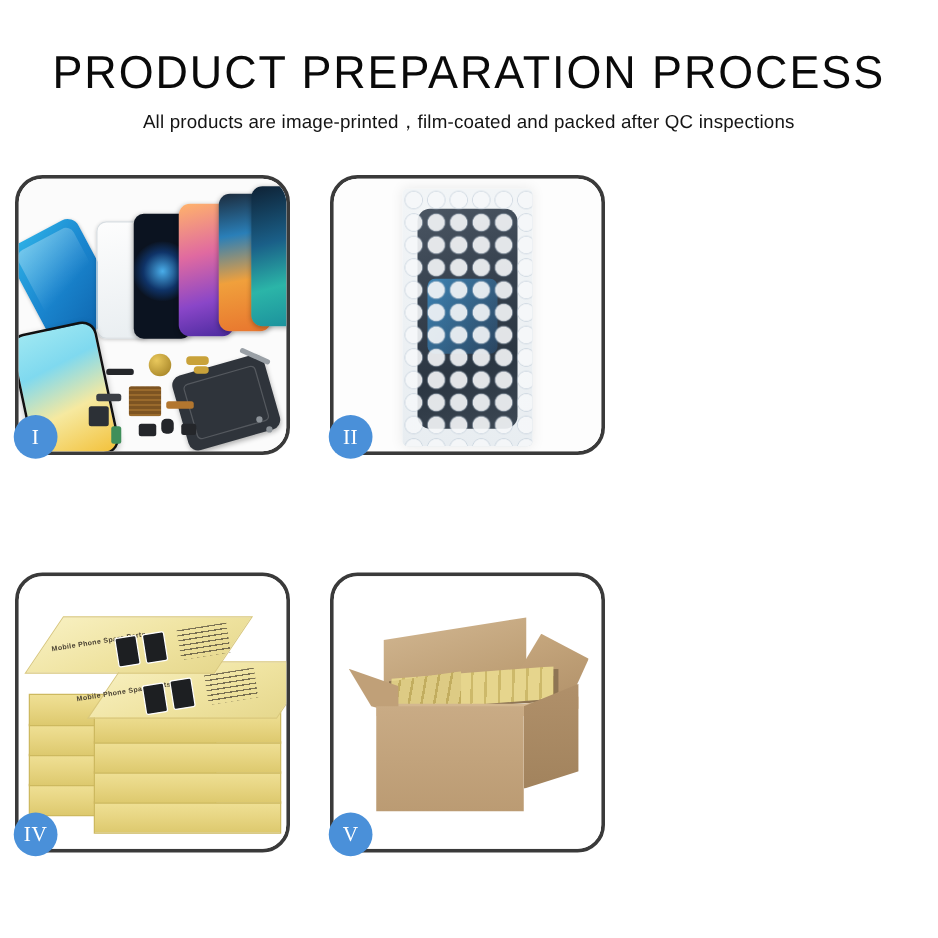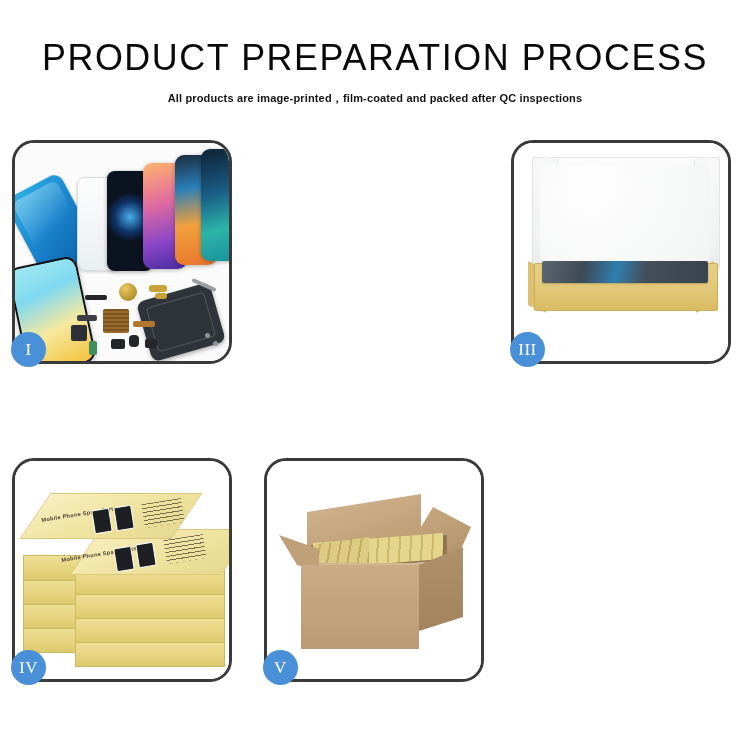--- a/index.html
+++ b/index.html
@@ -16,21 +16,21 @@
   .title {
     margin: 0; padding-top: 36px;
     font-size: 37px; font-weight: 500; line-height: 44px;
     letter-spacing: 1.6px; color: #0a0a0a;
     font-family: "Liberation Sans", sans-serif;
     transform: scaleX(0.97); transform-origin: center;
     white-space: nowrap;
   }
   .subtitle {
     margin: 0; padding-top: 7px;
-    font-size: 11px; font-weight: 700; line-height: 22px;
+    font-size: 15px; font-weight: 400; line-height: 22px;
     letter-spacing: 0.15px; color: #141414;
     white-space: nowrap;
   }
 
   
   .grid { position: absolute; top: 140px; left: 12px; width: 728px; }
   .row { position: relative; height: 230px; margin-bottom: 88px; }
   .panel {
     position: absolute; top: 0; width: 220px; height: 224px;
     border: 3px solid #3a3a3a; border-radius: 22px;
@@ -341,34 +341,33 @@
           <div class="part dark" style="left:130px;top:196px;width:12px;height:9px;"></div>
           <div class="part" style="left:176px;top:140px;width:26px;height:4px;background:#9aa0a6;transform:rotate(24deg);"></div>
           <div class="part" style="left:190px;top:190px;width:5px;height:5px;border-radius:50%;background:#8d9399;"></div>
           <div class="part" style="left:198px;top:198px;width:5px;height:5px;border-radius:50%;background:#8d9399;"></div>
         </div>
         <div class="badge">
           <span>I</span>
         </div>
       </div>
 
-
-      <div class="panel c2">
-        <div class="panel-inner p3">
-          <div class="box3-lid"></div>
-          <div class="box3-foam"></div>
-          <div class="box3-flapL"></div>
-          <div class="box3-flapR"></div>
-          <div class="box3-tray"></div>
-          <div class="box3-content"></div>
+      <div class="panel c1">
+        <div class="panel-inner p2">
+          <div class="bubble-bag">
+            <div class="bag-item"></div>
+            <div class="bubbles2"></div>
+            <div class="bubbles"></div>
+          </div>
         </div>
         <div class="badge">
-          <span>III</span>
+          <span>II</span>
         </div>
       </div>
+
     </div>
 
     <div class="row">
 
       <div class="panel c0">
         <div class="panel-inner p4">
           <div class="stack">
 
             <div class="ybox" style="left:4px;top:142px;"></div>
             <div class="ybox" style="left:4px;top:118px;"></div>

